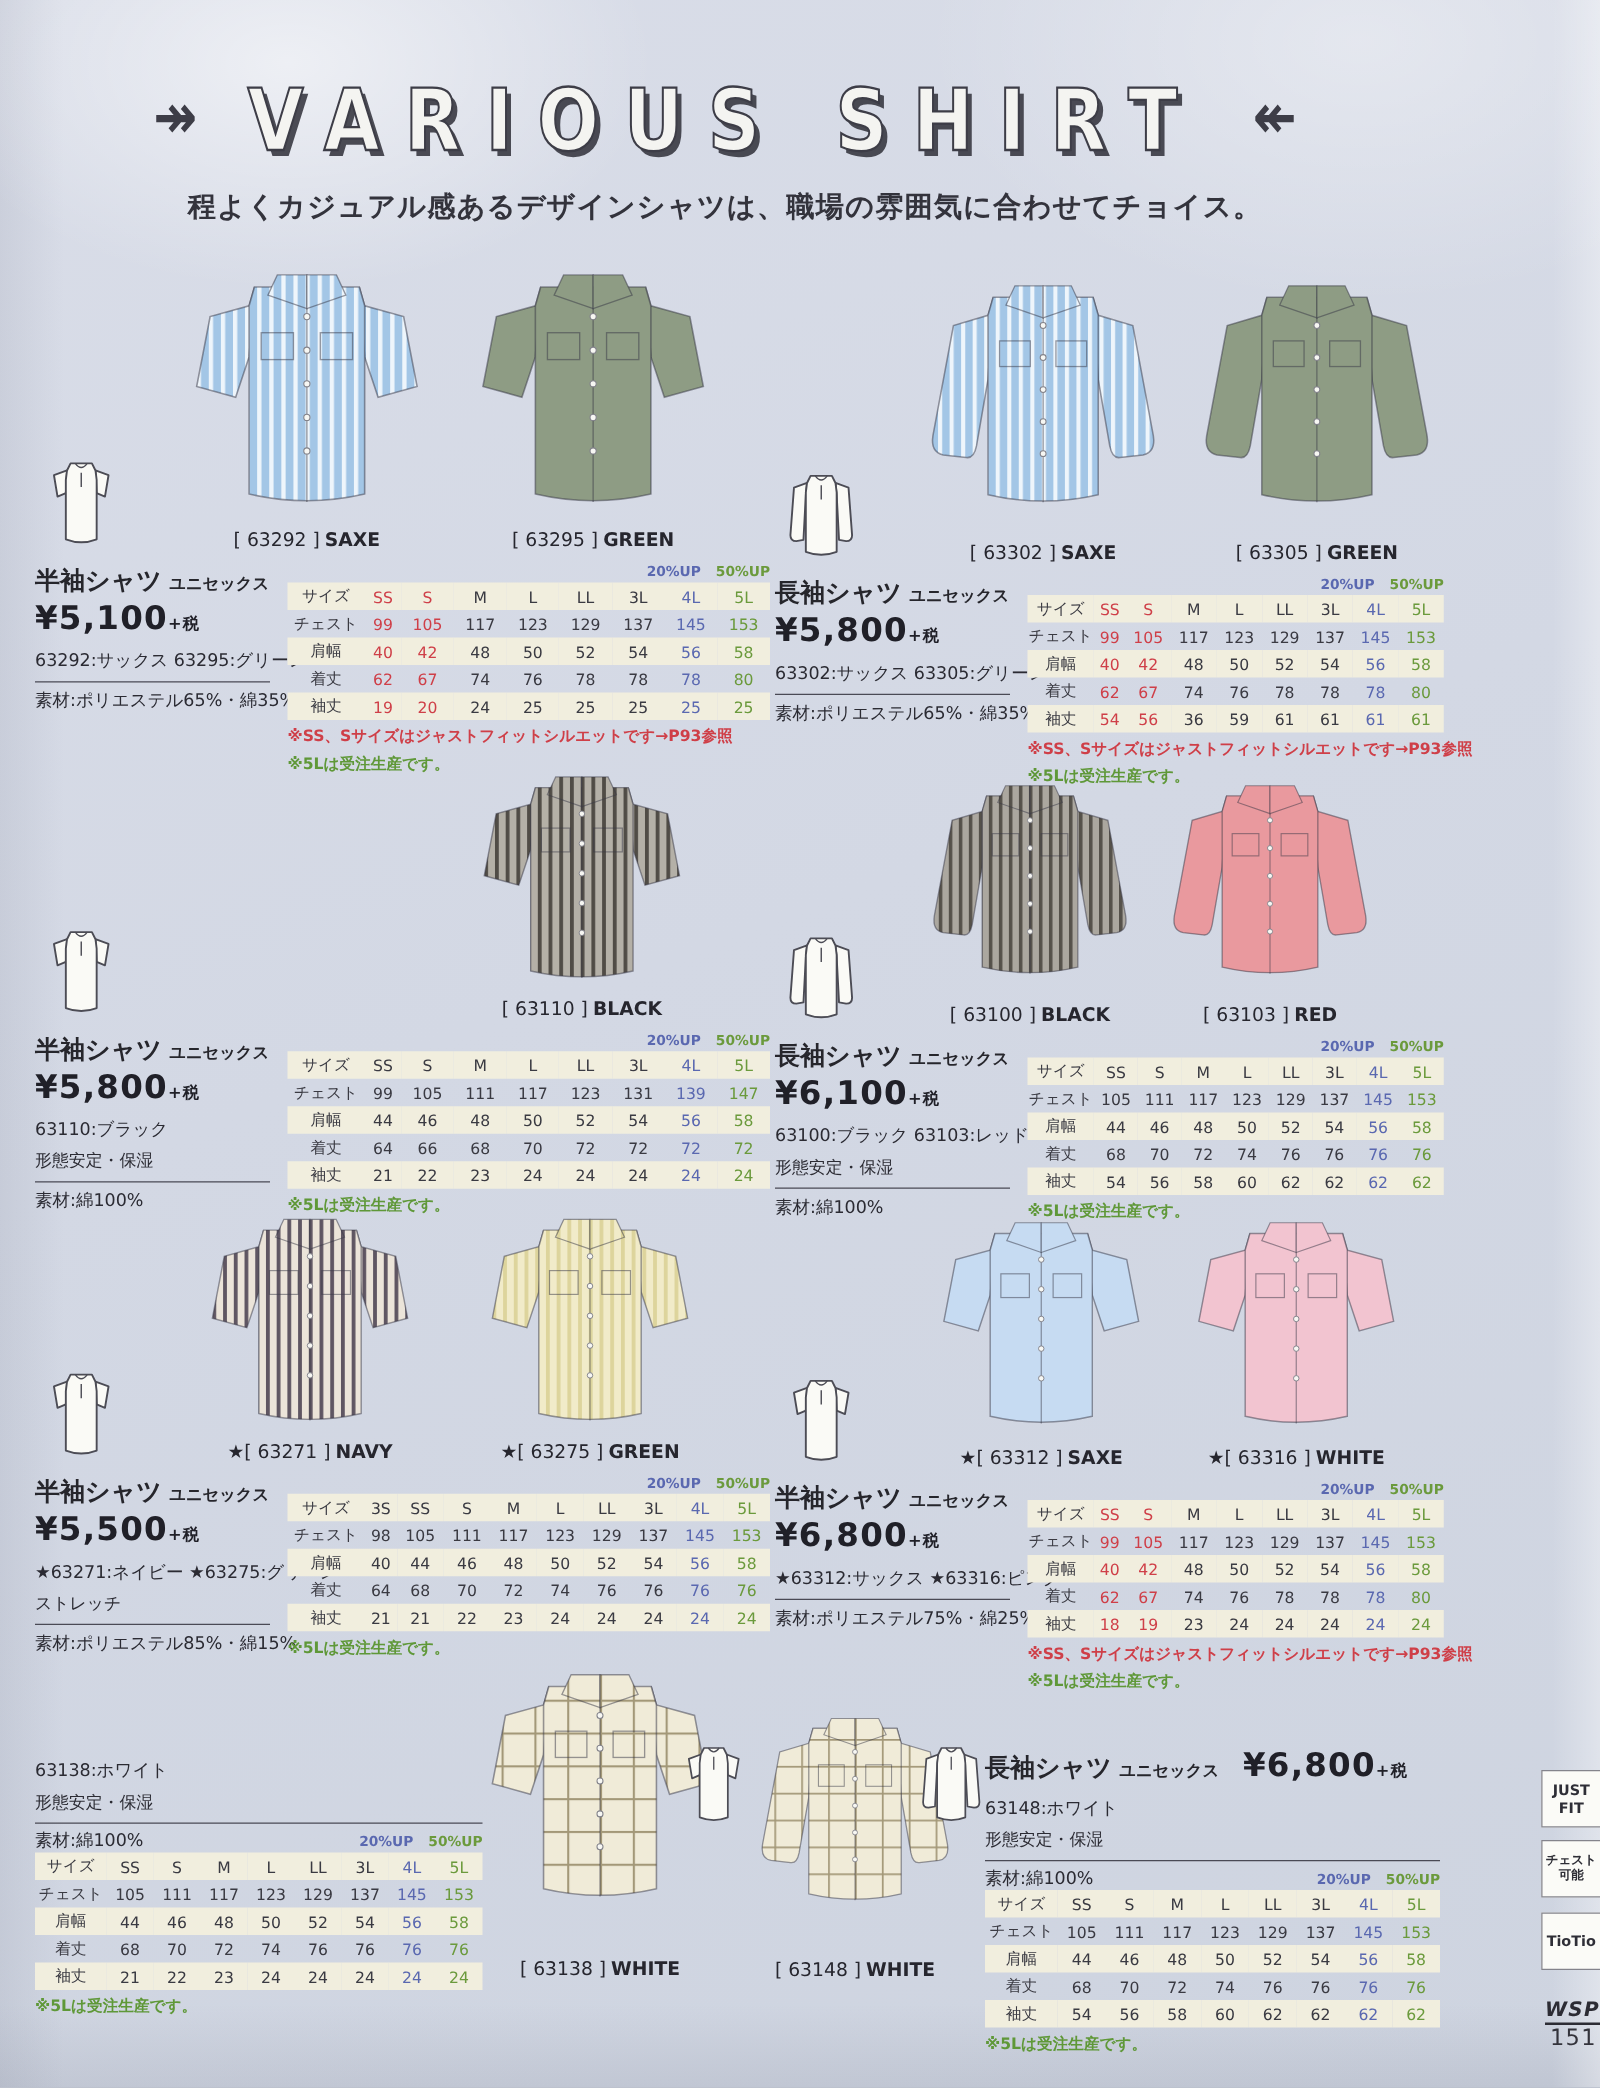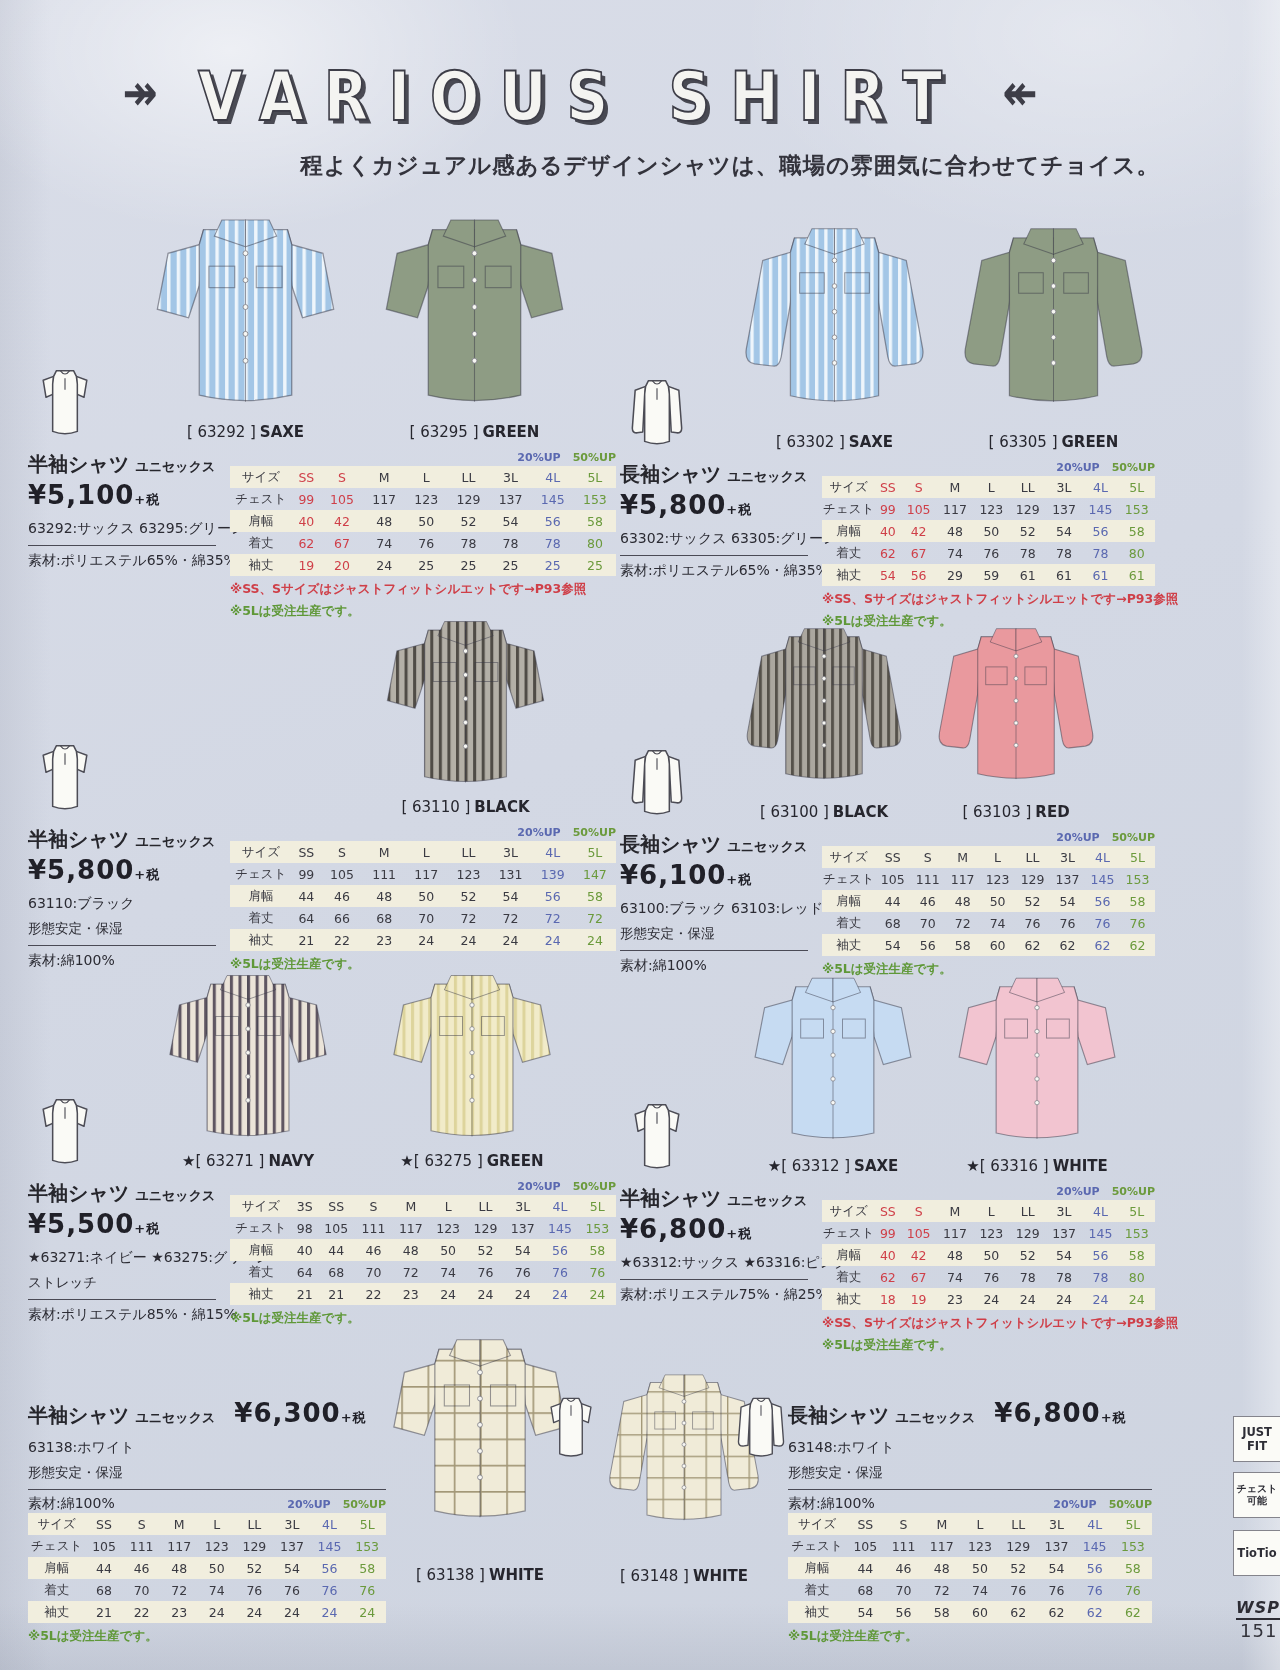--- a/index.html
+++ b/index.html
@@ -10,21 +10,21 @@
       radial-gradient(420px 260px at 18% 3%, rgba(255,255,255,.55), rgba(255,255,255,0) 70%),
       radial-gradient(500px 300px at 85% 2%, rgba(255,255,255,.35), rgba(255,255,255,0) 70%),
       linear-gradient(to right, rgba(90,95,115,.10), rgba(90,95,115,0) 4%, rgba(90,95,115,0) 97%, rgba(255,255,255,.35) 100%),
       linear-gradient(to bottom, rgba(90,95,115,0) 96%, rgba(90,95,115,.12) 100%);}
   
   #hdr{position:absolute;left:0;top:40px;width:1160px;text-align:center;margin-top:16px;}
   #title{margin:0;font-size:58px;font-weight:700;letter-spacing:20px;color:#f4f4f1;
     -webkit-text-stroke:1.6px #3d3d47;text-shadow:4px 4px 0 rgba(52,52,62,.88);
     transform:scaleY(1.18);transform-origin:top center;white-space:nowrap;}
   #title .arr{font-size:42px;letter-spacing:0;color:#3d3d47;-webkit-text-stroke:0;text-shadow:none;vertical-align:8px;}
-  .subtitle{margin:26px 0 0 0;font-size:22.5px;font-weight:700;color:#33333c;letter-spacing:1px;text-align:right;}
+  .subtitle{margin:26px 0 0 0;font-size:22.5px;font-weight:700;color:#33333c;letter-spacing:1px;}
   
   .sec{position:absolute;}
   .imgs{display:flex;gap:14px;align-items:flex-end;}
   figure{margin:0;text-align:center;flex:none;}
   figcaption{font-size:15px;color:#26262e;margin-top:2px;white-space:nowrap;}
   .cap-code{font-weight:400;}
   .cap-name{font-weight:700;margin-left:4px;}
   .backicon{position:absolute;}
   .info{display:flex;gap:14px;margin-top:10px;}
   .tblock{width:188px;flex:none;}
@@ -303,21 +303,21 @@
                   <td class=" ">76</td>
                   <td class=" ">78</td>
                   <td class=" ">78</td>
                   <td class=" c-blue">78</td>
                   <td class=" c-green">80</td>
                 </tr>
                 <tr class="alt">
                   <td class="lab ">袖丈</td>
                   <td class=" c-red">54</td>
                   <td class=" c-red">56</td>
-                  <td class=" ">29</td>
+                  <td class=" ">36</td>
                   <td class=" ">59</td>
                   <td class=" ">61</td>
                   <td class=" ">61</td>
                   <td class=" c-blue">61</td>
                   <td class=" c-green">61</td>
                 </tr>
               </tbody>
             </table>
           <div class="note note-red">※SS、Sサイズはジャストフィットシルエットです→P93参照</div>
             <div class="note note-green">※5Lは受注生産です。</div>
@@ -827,24 +827,20 @@
       <div class="backicon" style="left: 545px; top: 1393px; position: absolute;"><svg viewBox="0 0 60 78" width="52" height="68">
     <g fill="#fafaf6" stroke="#4c4c55" stroke-width="1.6" stroke-linejoin="round">
       <path d="M18,12 L7,16 L10,34 L17,31 Z"></path>
             <path d="M42,12 L53,16 L50,34 L43,31 Z"></path>
       <path d="M21,6 L39,6 L42,12 L43,20 L43,70 Q30,75 17,70 L17,20 L18,12 Z"></path>
     </g>
     <path d="M25,6 Q30,13 35,6" fill="none" stroke="#4c4c55" stroke-width="1.2"></path>
     <line x1="30" y1="14" x2="30" y2="26" stroke="#4c4c55" stroke-width="1.2"></line>
   </svg></div>
       <section class="sec bsec" style="left: 28px; top: 1398px; width: 358px;">
-      <div class="line1">
-        <span class="pname">半袖シャツ<span class="aud">ユニセックス</span></span>
-        <span class="pprice">¥6,300<span class="tax">+税</span></span>
-      </div>
       <div class="pcodes">63138:ホワイト</div>
       <div class="pfeat">形態安定・保湿</div>
       <div class="matrow">
         <span class="pmat2">素材:綿100%</span>
         <span>
             <div class="uprow"><span class="up20">20%UP</span><span class="up50">50%UP</span></div>
           </span>
       </div>
       <table>
           <tbody>

